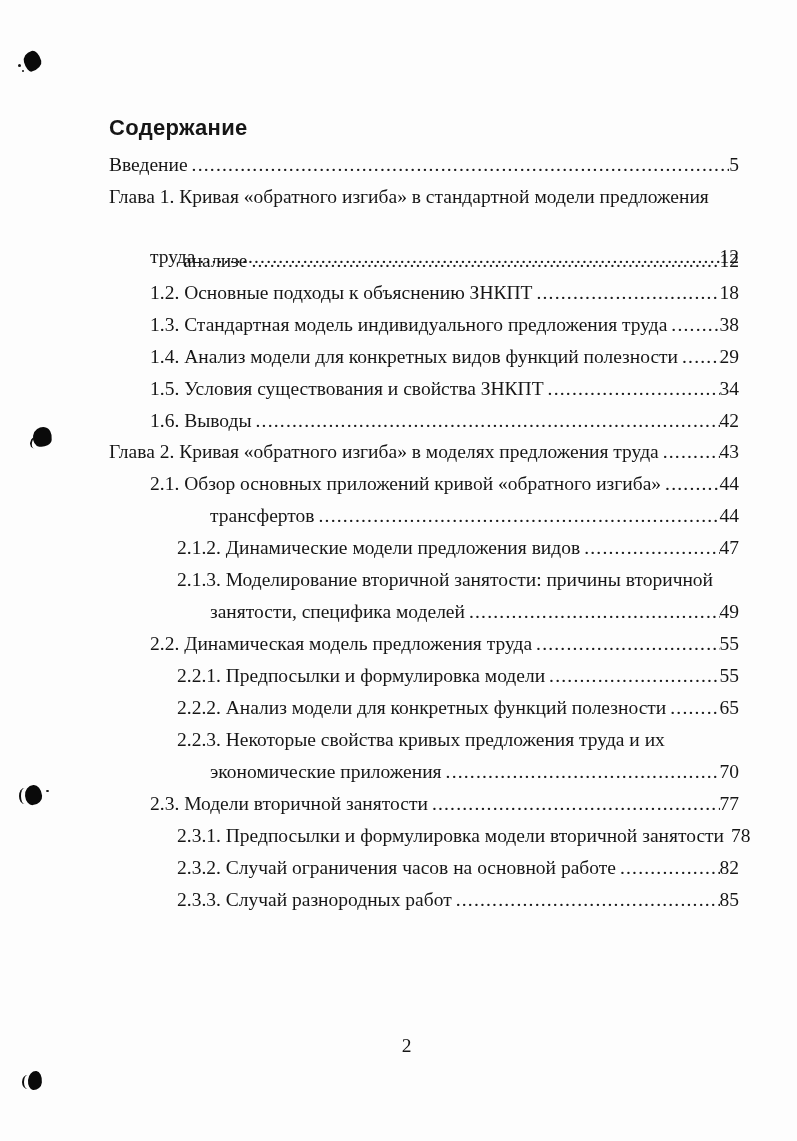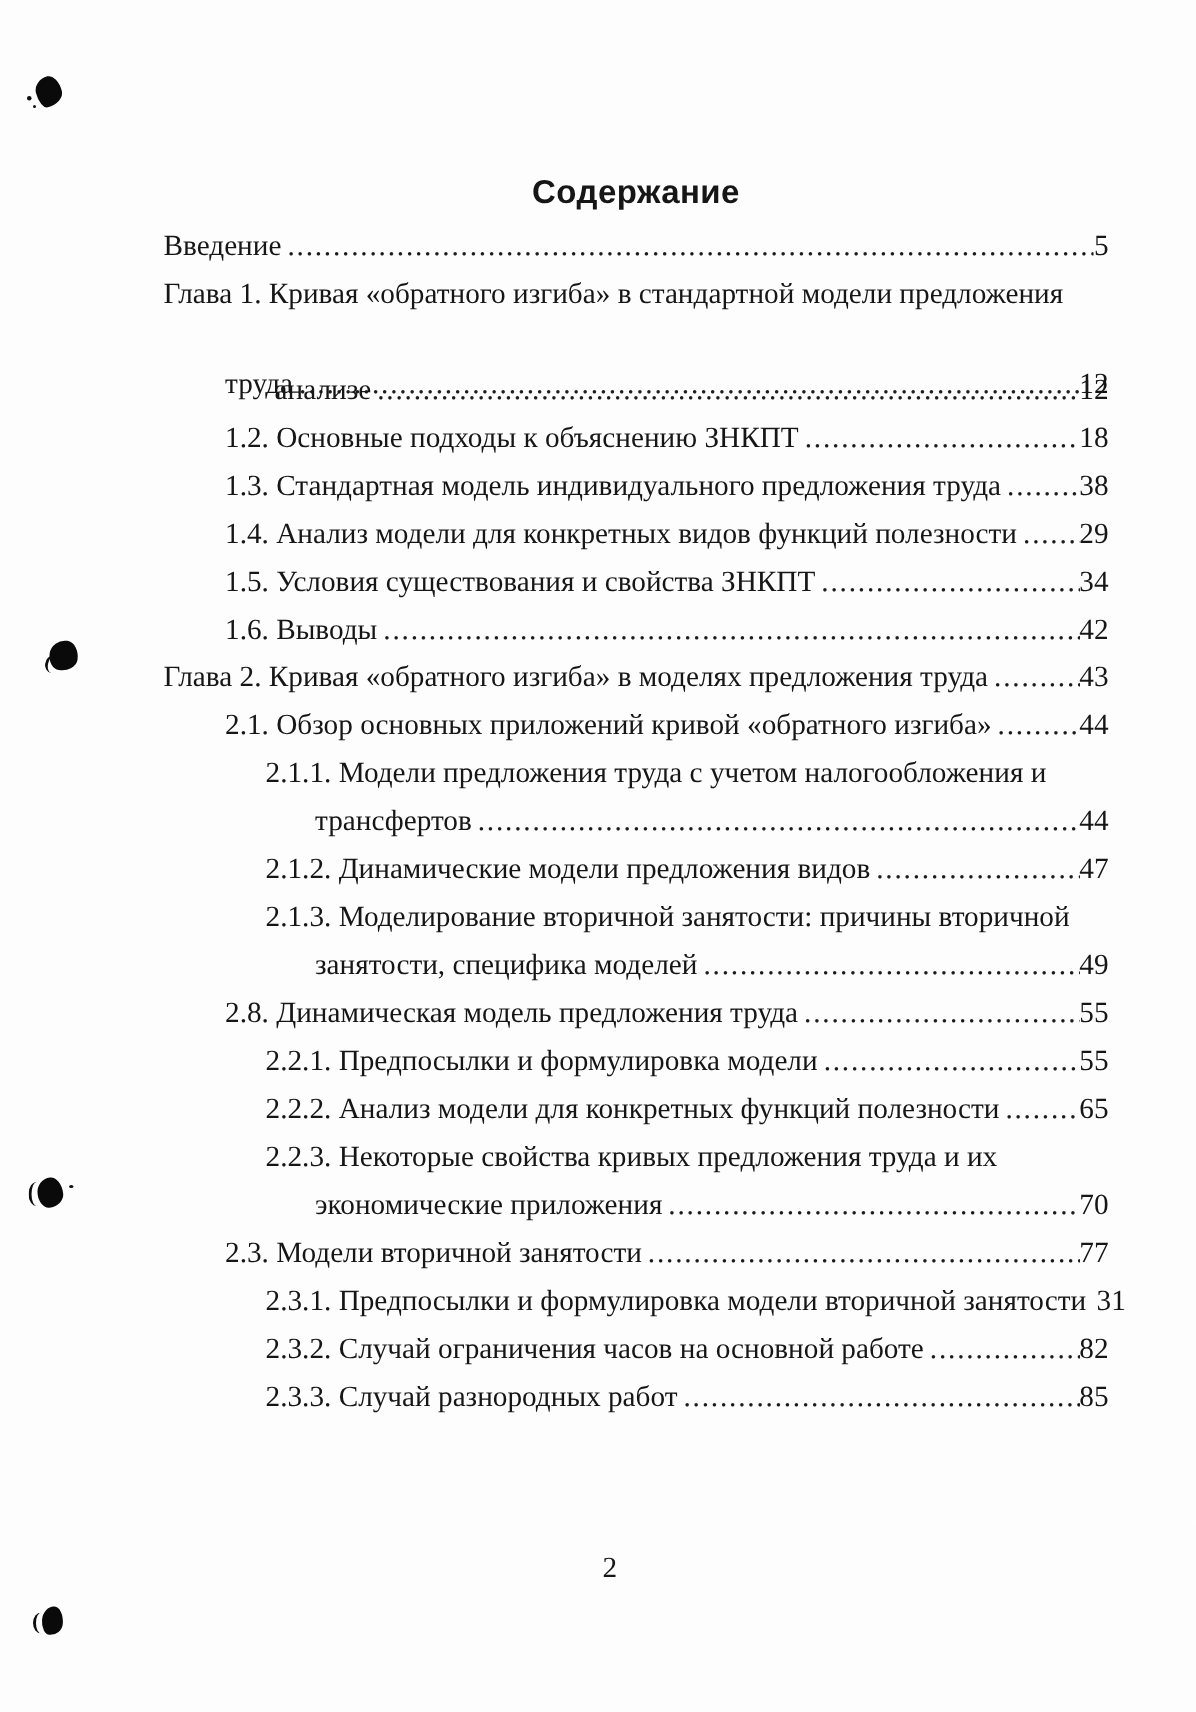--- a/index.html
+++ b/index.html
@@ -15,21 +15,20 @@
     position:absolute;
     left:109px;top:114px;width:630px;
   }
   .title{
     font-family:"Liberation Sans", sans-serif;
     font-weight:bold;
     font-size:22px;
     line-height:28px;
     letter-spacing:.3px;
     margin:0 0 7px 0;
-    text-align:center;
   }
   .toc-row{
     display:flex;
     align-items:baseline;
     height:31.95px;
     line-height:31.95px;
     font-size:19.5px;
     white-space:nowrap;
   }
   .toc-text{flex:0 0 auto;}
@@ -146,42 +145,39 @@
           <span class="toc-text" style="padding-left: 0px;">Глава 2. Кривая «обратного изгиба» в моделях предложения труда</span>
           <span class="leader">........................................................................................................................................................................................................</span>
           <span class="pagenum">43</span>
         </div>
         <div class="toc-row">
           <span class="toc-text" style="padding-left: 41px;">2.1. Обзор основных приложений кривой «обратного изгиба»</span>
           <span class="leader">........................................................................................................................................................................................................</span>
           <span class="pagenum">44</span>
         </div>
         <div class="toc-row">
-          <span class="toc-text" style="padding-left: 68px;">2.1.1. Модели предложения труда с учетом налогообложения и</span>
-        </div>
-        <div class="toc-row">
           <span class="toc-text" style="padding-left: 101px;">трансфертов</span>
           <span class="leader">........................................................................................................................................................................................................</span>
           <span class="pagenum">44</span>
         </div>
         <div class="toc-row">
           <span class="toc-text" style="padding-left: 68px;">2.1.2. Динамические модели предложения видов</span>
           <span class="leader">........................................................................................................................................................................................................</span>
           <span class="pagenum">47</span>
         </div>
         <div class="toc-row">
           <span class="toc-text" style="padding-left: 68px;">2.1.3. Моделирование вторичной занятости: причины вторичной</span>
         </div>
         <div class="toc-row">
           <span class="toc-text" style="padding-left: 101px;">занятости, специфика моделей</span>
           <span class="leader">........................................................................................................................................................................................................</span>
           <span class="pagenum">49</span>
         </div>
         <div class="toc-row">
-          <span class="toc-text" style="padding-left: 41px;">2.8. Динамическая модель предложения труда</span>
+          <span class="toc-text" style="padding-left: 41px;">2.2. Динамическая модель предложения труда</span>
           <span class="leader">........................................................................................................................................................................................................</span>
           <span class="pagenum">55</span>
         </div>
         <div class="toc-row">
           <span class="toc-text" style="padding-left: 68px;">2.2.1. Предпосылки и формулировка модели</span>
           <span class="leader">........................................................................................................................................................................................................</span>
           <span class="pagenum">55</span>
         </div>
         <div class="toc-row">
           <span class="toc-text" style="padding-left: 68px;">2.2.2. Анализ модели для конкретных функций полезности</span>
@@ -197,21 +193,21 @@
           <span class="pagenum">70</span>
         </div>
         <div class="toc-row">
           <span class="toc-text" style="padding-left: 41px;">2.3. Модели вторичной занятости</span>
           <span class="leader">........................................................................................................................................................................................................</span>
           <span class="pagenum">77</span>
         </div>
         <div class="toc-row">
           <span class="toc-text" style="padding-left: 68px;">2.3.1. Предпосылки и формулировка модели вторичной занятости</span>
           <span class="leader"></span>
-          <span class="pagenum">31</span>
+          <span class="pagenum">78</span>
         </div>
         <div class="toc-row">
           <span class="toc-text" style="padding-left: 68px;">2.3.2. Случай ограничения часов на основной работе</span>
           <span class="leader">........................................................................................................................................................................................................</span>
           <span class="pagenum">82</span>
         </div>
         <div class="toc-row">
           <span class="toc-text" style="padding-left: 68px;">2.3.3. Случай разнородных работ</span>
           <span class="leader">........................................................................................................................................................................................................</span>
           <span class="pagenum">85</span>

